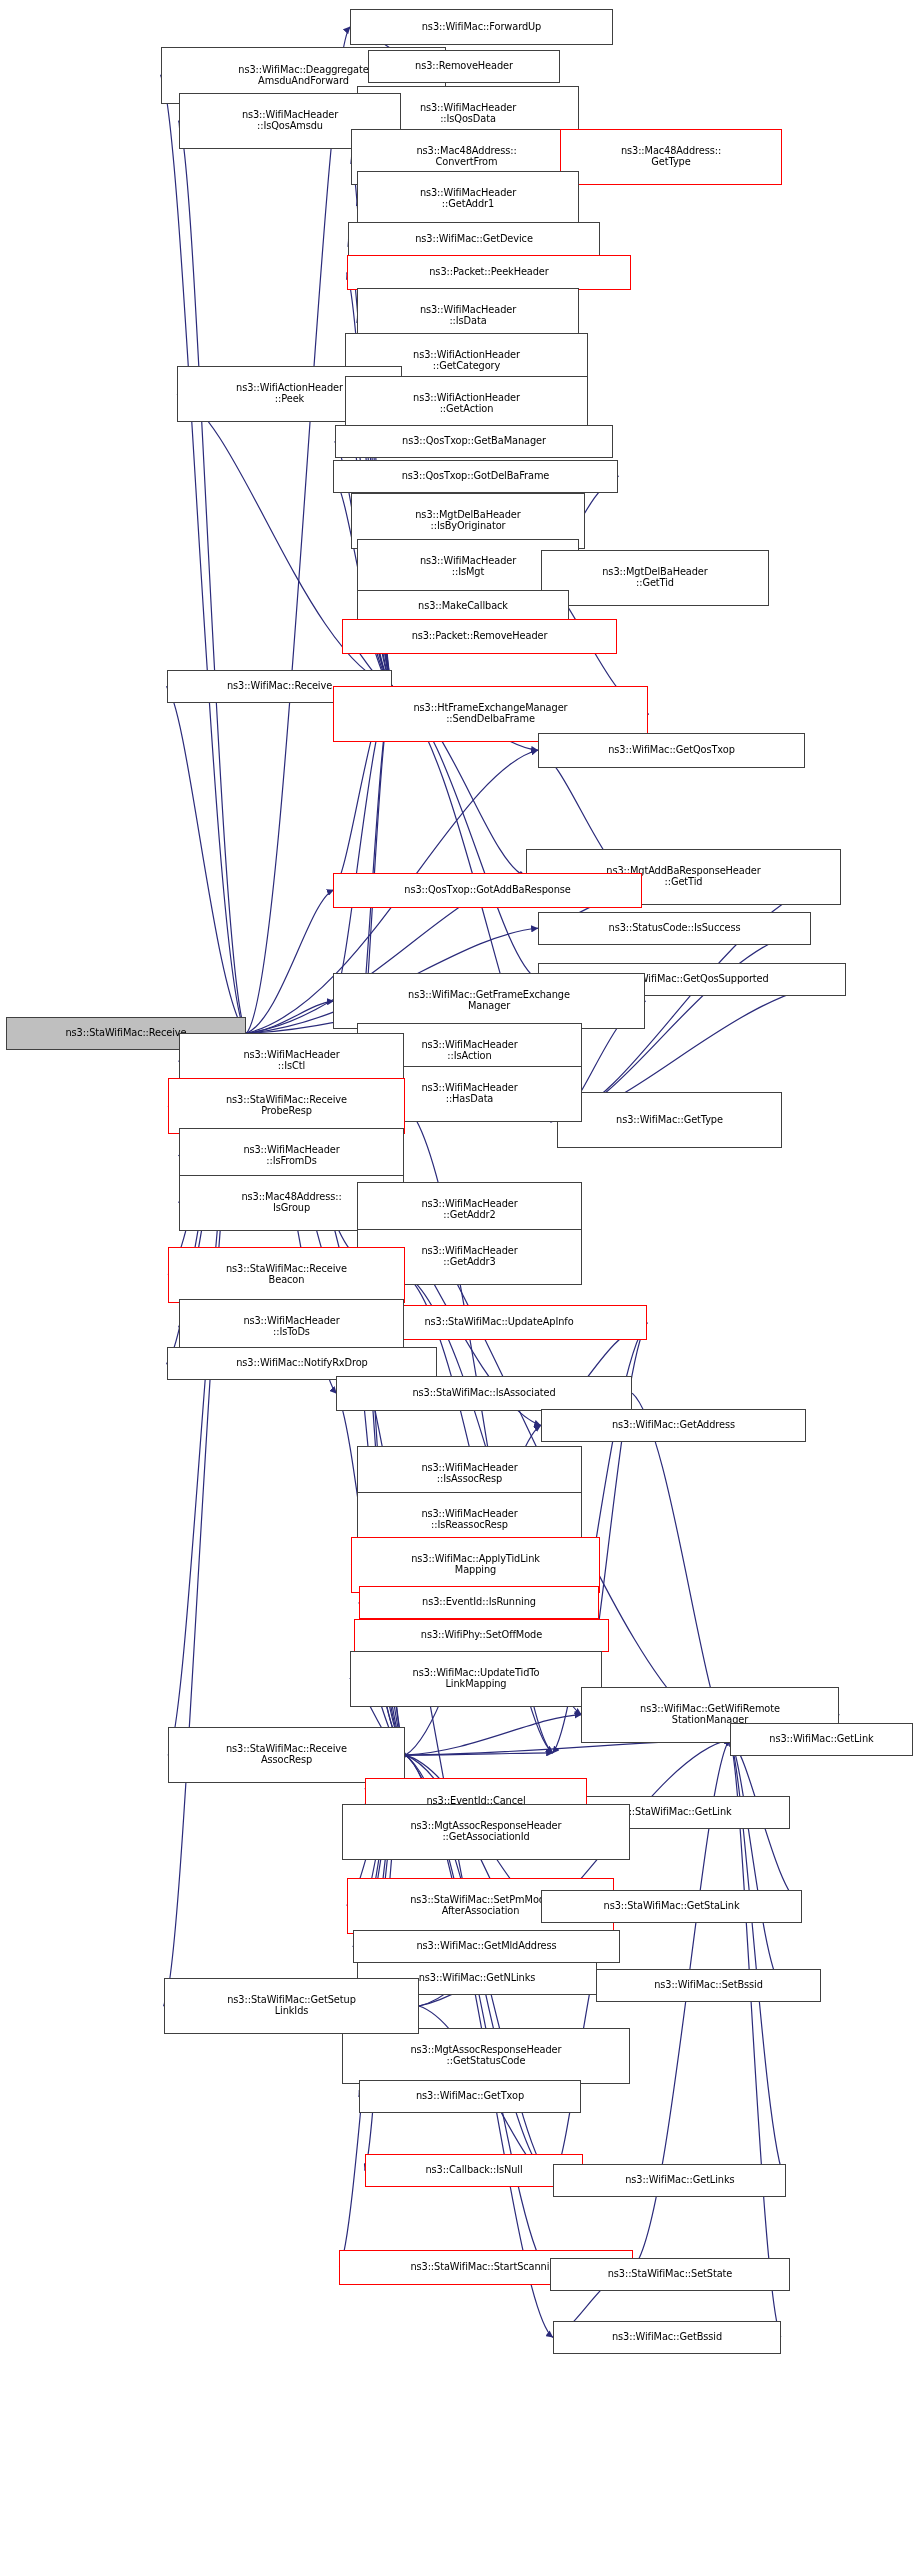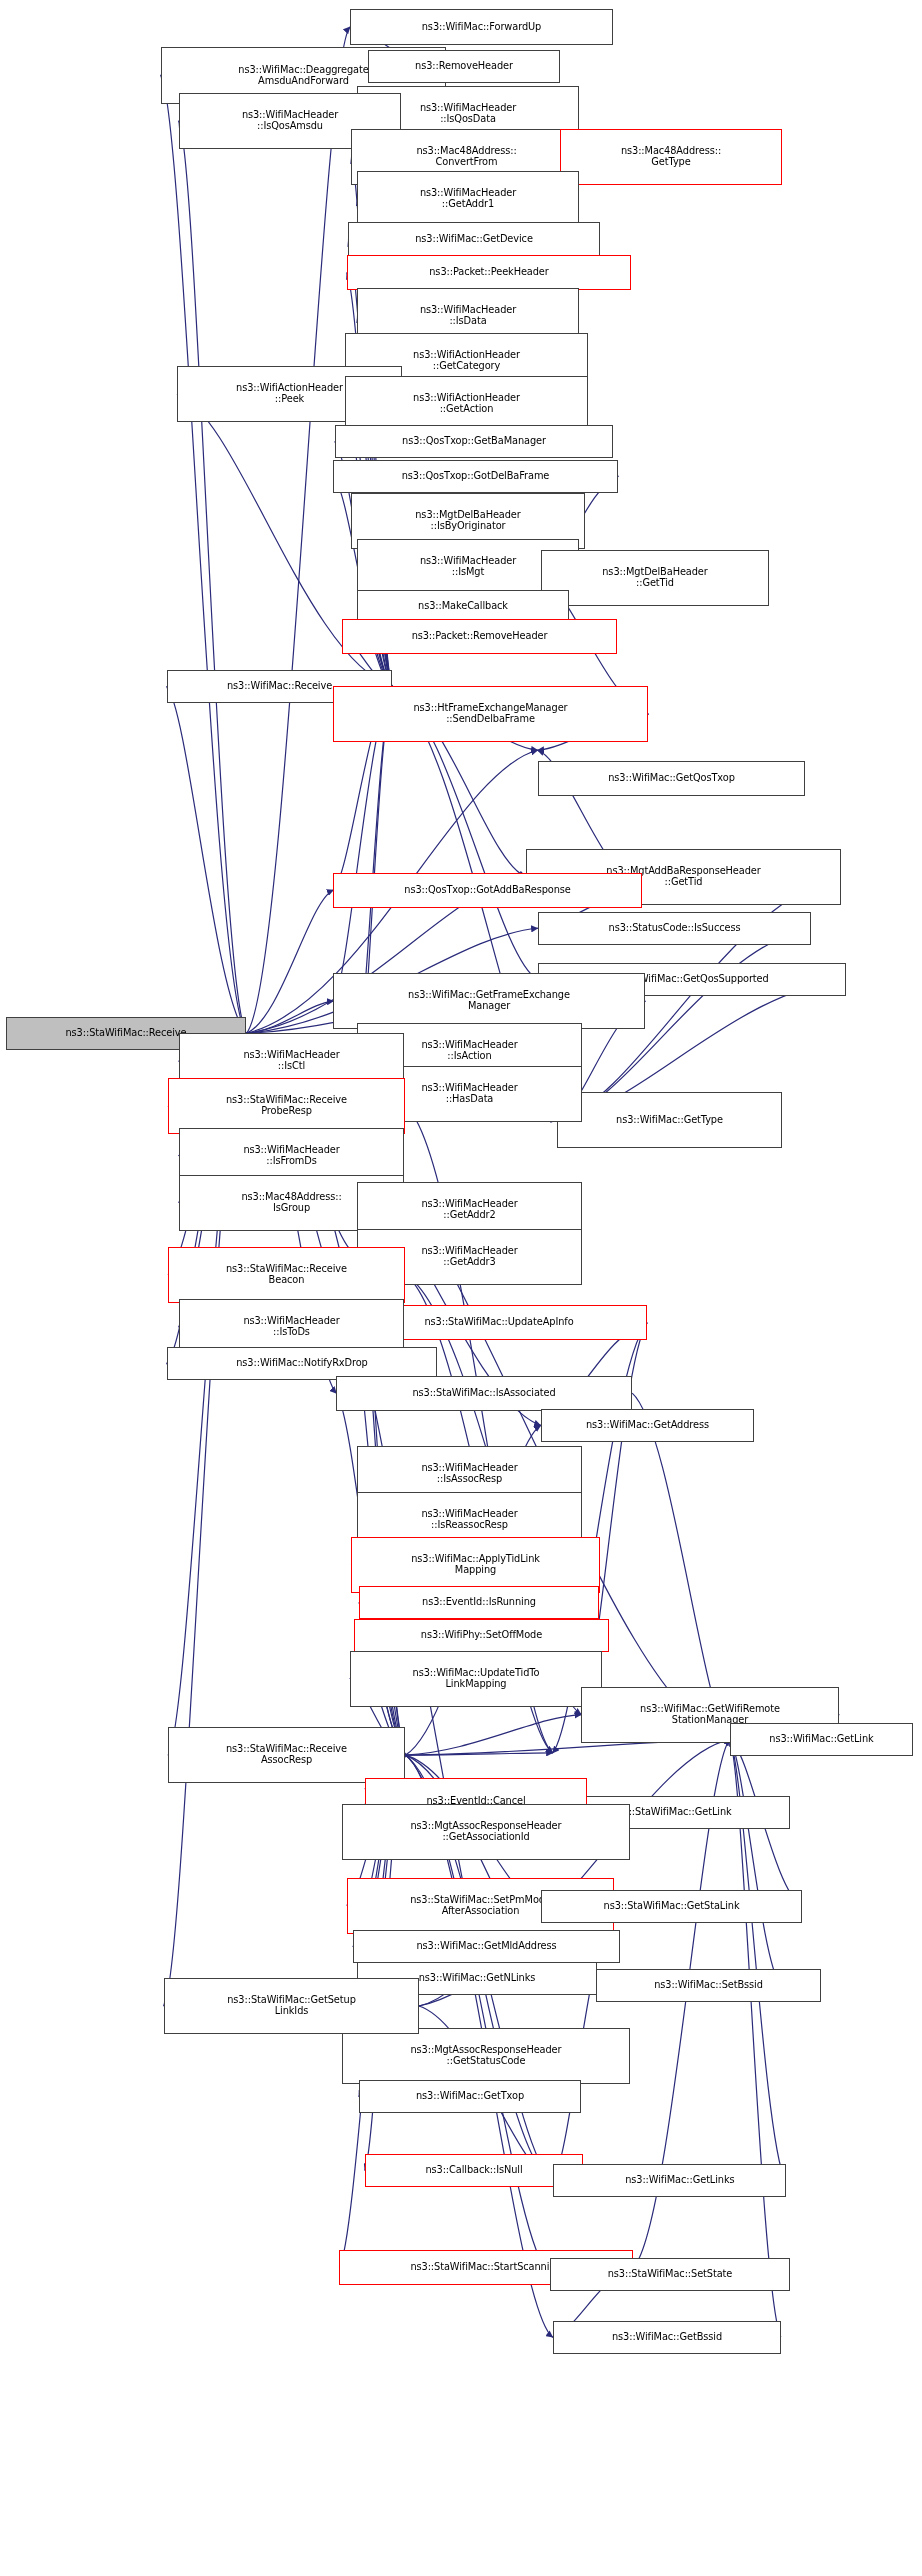--- a/index.html
+++ b/index.html
@@ -226,21 +226,21 @@
       <div class="node red" style="left: 342px; top: 619px; width: 275px; height: 35px;">
         <span>ns3::Packet::RemoveHeader</span>
       </div>
       <div class="node" style="left: 167px; top: 670px; width: 225px; height: 33px;">
         <span>ns3::WifiMac::Receive</span>
       </div>
       <div class="node red" style="left: 333px; top: 686px; width: 315px; height: 56px;">
         <span>ns3::HtFrameExchangeManager
 ::SendDelbaFrame</span>
       </div>
-      <div class="node" style="left: 538px; top: 733px; width: 267px; height: 35px; margin-top: 28px;">
+      <div class="node" style="left: 538px; top: 733px; width: 267px; height: 35px;">
         <span>ns3::WifiMac::GetQosTxop</span>
       </div>
       <div class="node" style="left: 526px; top: 849px; width: 315px; height: 56px;">
         <span>ns3::MgtAddBaResponseHeader
 ::GetTid</span>
       </div>
       <div class="node red" style="left: 333px; top: 873px; width: 309px; height: 35px;">
         <span>ns3::QosTxop::GotAddBaResponse</span>
       </div>
       <div class="node" style="left: 538px; top: 912px; width: 273px; height: 33px;">
@@ -301,21 +301,21 @@
       <div class="node" style="left: 179px; top: 1299px; width: 225px; height: 56px;">
         <span>ns3::WifiMacHeader
 ::IsToDs</span>
       </div>
       <div class="node" style="left: 167px; top: 1347px; width: 270px; height: 33px;">
         <span>ns3::WifiMac::NotifyRxDrop</span>
       </div>
       <div class="node" style="left: 336px; top: 1376px; width: 296px; height: 35px;">
         <span>ns3::StaWifiMac::IsAssociated</span>
       </div>
-      <div class="node" style="left: 541px; top: 1409px; width: 213px; height: 33px;">
+      <div class="node" style="left: 541px; top: 1409px; width: 265px; height: 33px;">
         <span>ns3::WifiMac::GetAddress</span>
       </div>
       <div class="node" style="left: 357px; top: 1446px; width: 225px; height: 56px;">
         <span>ns3::WifiMacHeader
 ::IsAssocResp</span>
       </div>
       <div class="node" style="left: 357px; top: 1492px; width: 225px; height: 56px;">
         <span>ns3::WifiMacHeader
 ::IsReassocResp</span>
       </div>

